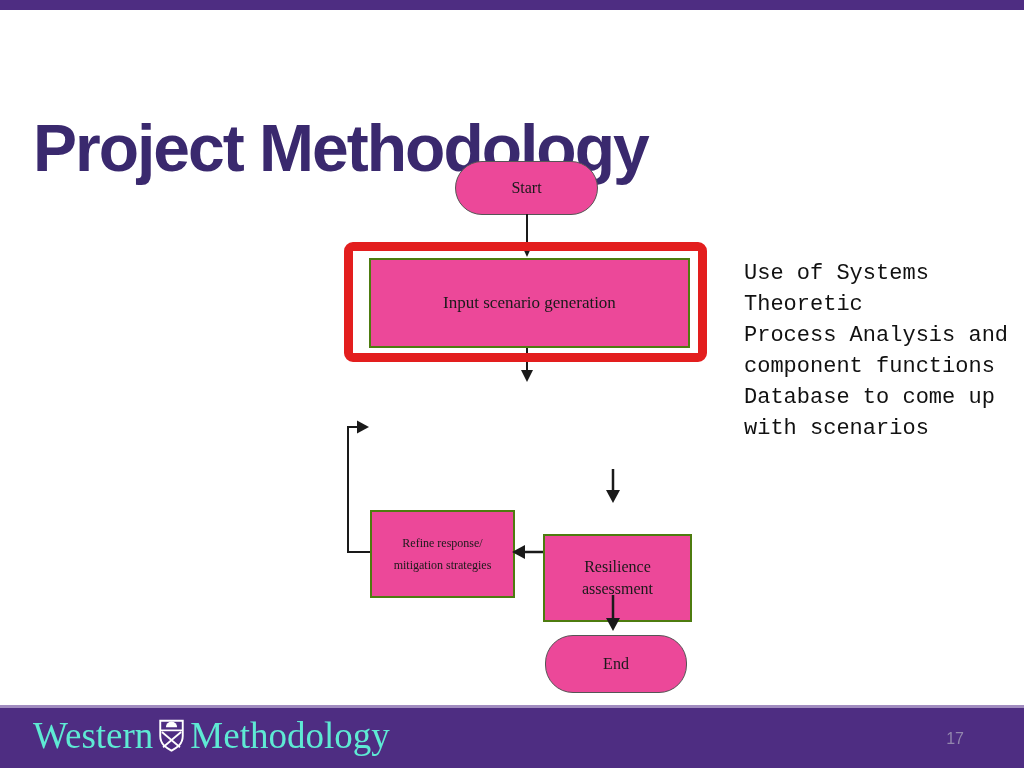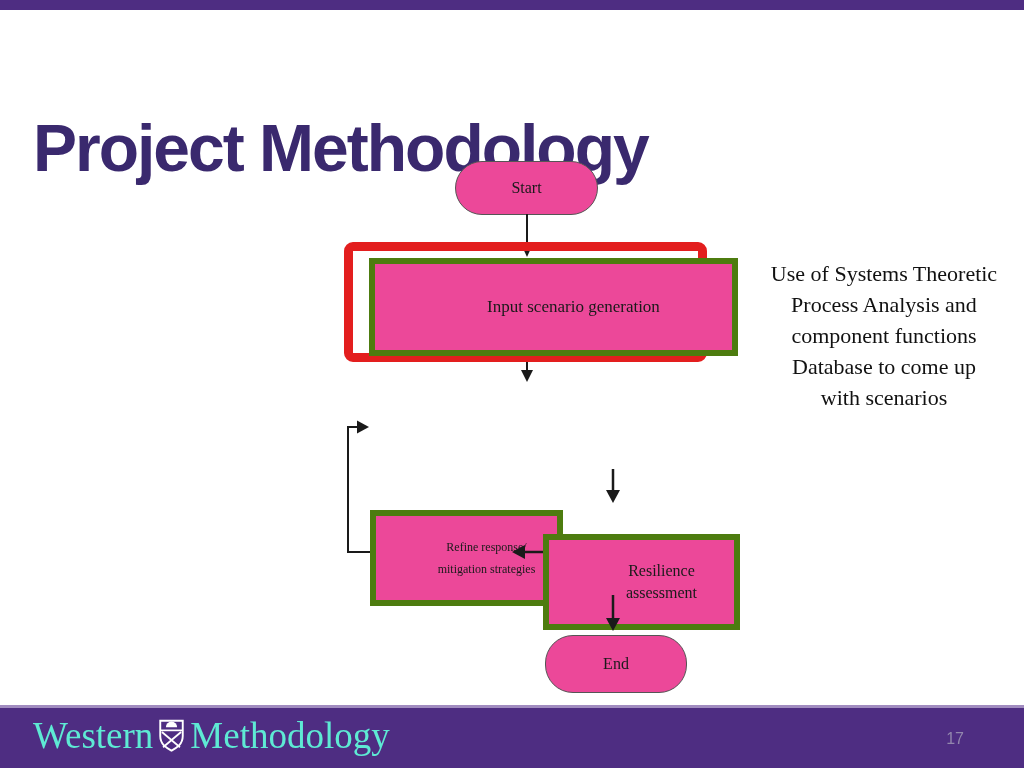--- a/index.html
+++ b/index.html
@@ -29,41 +29,40 @@
     color:#3a296e;font-weight:700;font-size:66px;letter-spacing:-2px;
     font-family:"Liberation Sans",sans-serif;white-space:nowrap;
   }
   
   .node{
     position:absolute;display:flex;align-items:center;justify-content:center;
     text-align:center;color:#1a1a1a;background:#ec4899;
     font-family:"Liberation Serif",serif;
   }
   .terminal{border:1px solid #555;border-radius:28px;font-size:16px;}
-  .process{border:6px solid #4d7c0f;padding-left:40px;}
+  .process{border:2px solid #4d7c0f;}
   #node-start{left:455px;top:161px;width:141px;height:52px;}
   #node-input{left:369px;top:258px;width:317px;height:86px;font-size:17px;z-index:3;}
   #node-sysdyn{left:370px;top:384px;width:313px;height:84px;font-size:17px;}
   #node-refine{left:370px;top:510px;width:141px;height:84px;font-size:12px;line-height:22px;white-space:pre-line;}
   #node-resilience{left:543px;top:534px;width:145px;height:84px;font-size:16px;line-height:22px;white-space:pre-line;}
   #node-end{left:545px;top:635px;width:140px;height:56px;}
   
   #highlight-red-box{
     position:absolute;left:344px;top:242px;width:363px;height:120px;
     border:9px solid #e31e1e;border-radius:9px;box-sizing:border-box;z-index:2;
     background:transparent;
   }
   
   #connectors{position:absolute;left:0;top:0;width:1024px;height:768px;z-index:1;}
   
   #annotation{
     position:absolute;left:744px;top:258px;width:280px;
     color:#111111;font-size:22px;line-height:31px;white-space:pre-line;
-    font-family:Liberation Serif, serif;
-    text-align:center;
+    font-family:Liberation Mono, monospace;
   }
 </style>
 </head>
 <body>
 
 <div id="slide">
 
   <div id="top-bar"></div>
 
   <h1 id="title">Project Methodology</h1>

